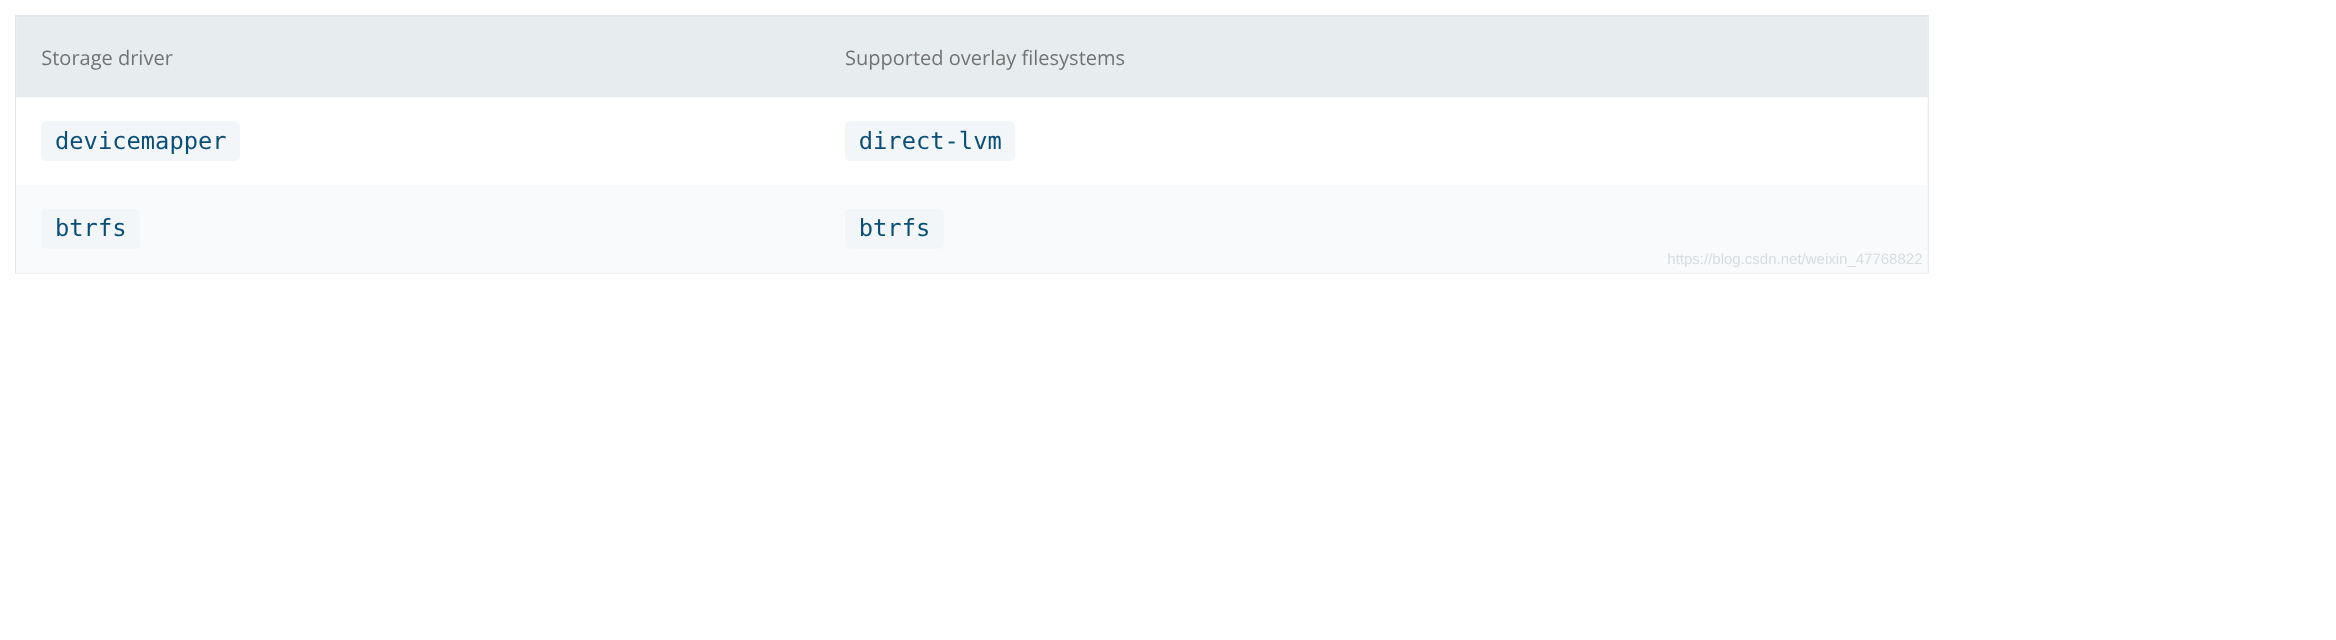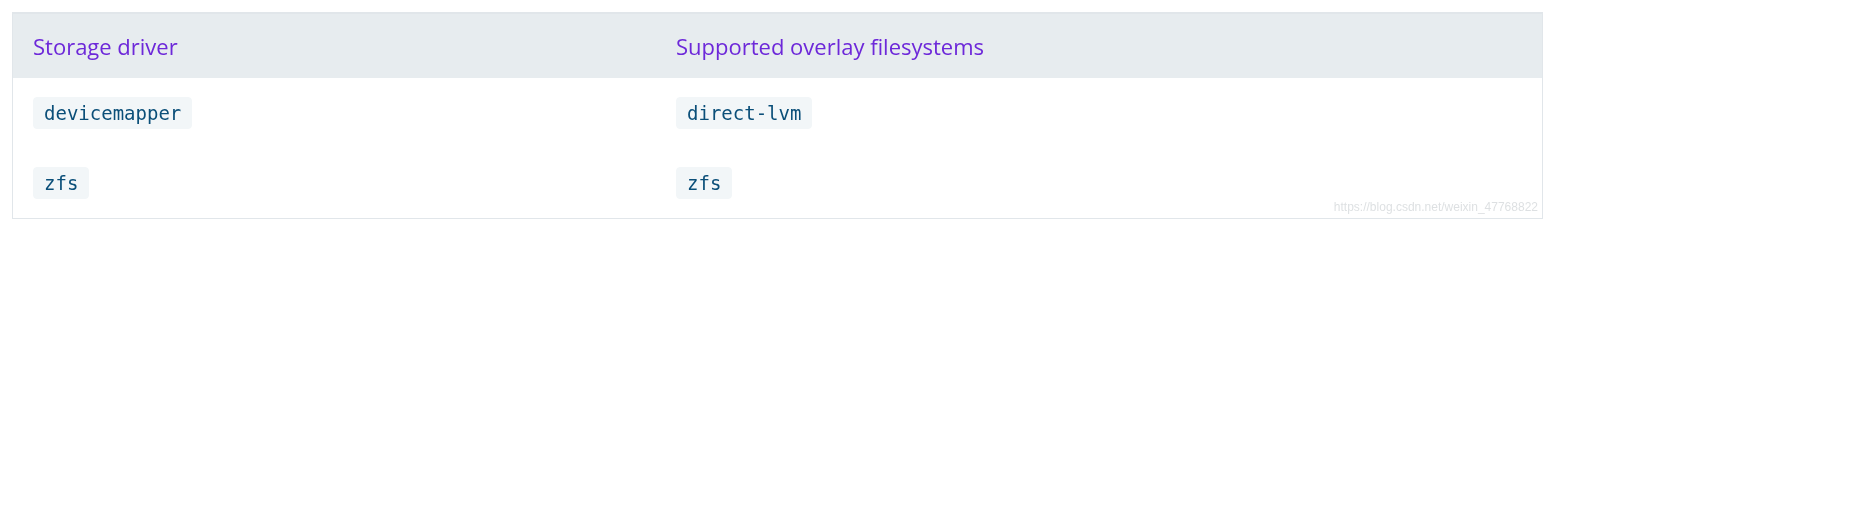--- a/index.html
+++ b/index.html
@@ -28,22 +28,22 @@
     text-align: left;
     vertical-align: middle;
     padding: 0 20px;
     font-weight: 400;
   }
   thead tr {
     background: #e7ecef;
     height: 64px;
   }
   th {
-    color: #6d28d9;
-    font-size: 22px;
+    color: #737373;
+    font-size: 16px;
     font-weight: 400;
     margin-left: 16px;
   }
   tbody tr {
     height: 70px;
   }
   tbody tr.odd {
     background: #ffffff;
   }
   tbody tr.even {
@@ -91,20 +91,20 @@
       <tr>
         <th>Storage driver</th>
         <th>Supported overlay filesystems</th>
       </tr>
     </thead>
     <tbody id="tb">
         <tr class="odd">
           <td><code class="inline">devicemapper</code></td>
           <td><code class="inline">direct-lvm</code></td>
         </tr>
-        <tr class="odd">
-          <td><code class="inline">zfs</code></td>
-          <td><code class="inline">zfs</code></td>
+        <tr class="even">
+          <td><code class="inline">btrfs</code></td>
+          <td><code class="inline">btrfs</code></td>
         </tr>
       </tbody>
   </table>
   <div class="watermark">https://blog.csdn.net/weixin_47768822</div>
 </div>
 
 </body></html>

